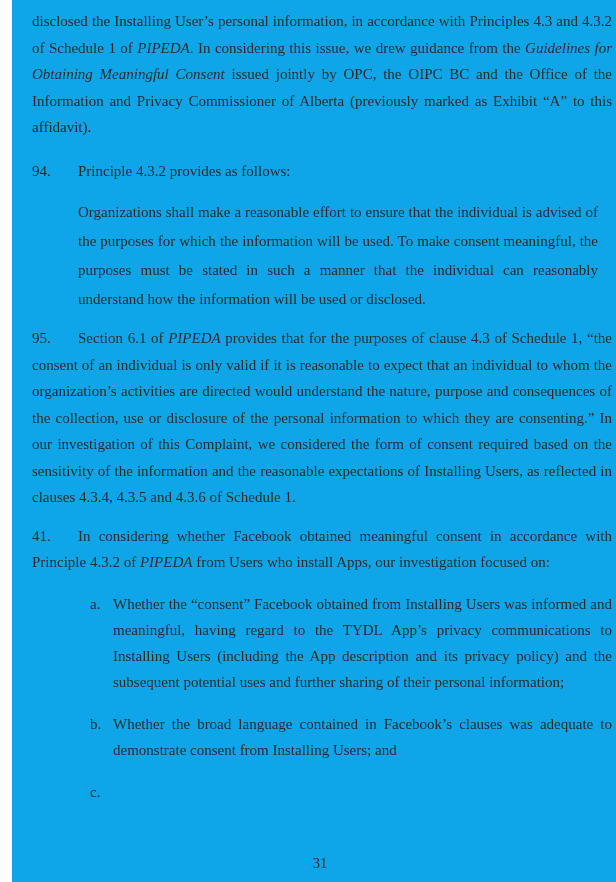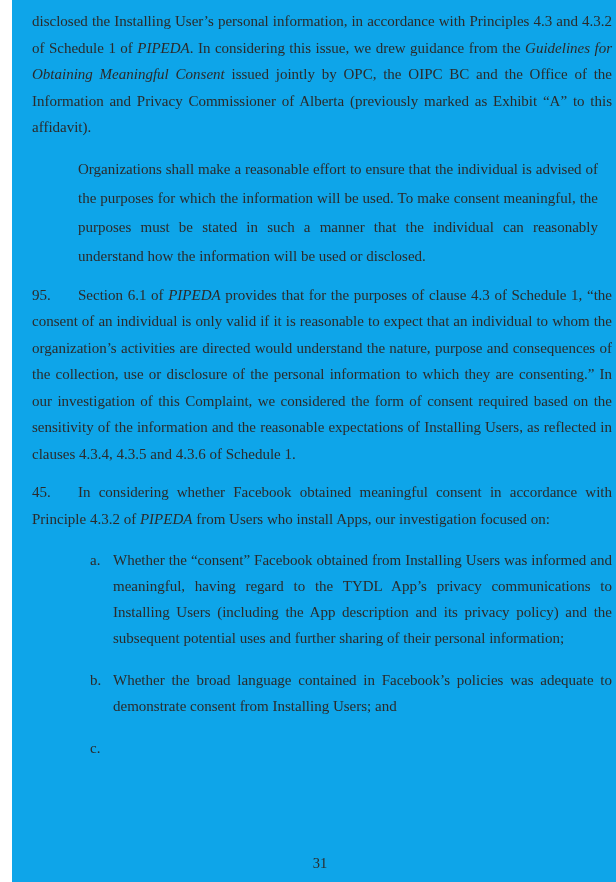--- a/index.html
+++ b/index.html
@@ -60,32 +60,33 @@
     color: #2b2b2b;
   }
 </style>
 </head>
 <body>
 
 <div class="page">
 
   <p class="body-para intro-para"><span><span>disclosed the Installing User’s personal information, in accordance with Principles 4.3 and 4.3.2 of Schedule 1 of </span><span class="italic">PIPEDA</span><span>. In considering this issue, we drew guidance from the </span><span class="italic">Guidelines for Obtaining Meaningful Consent</span><span> issued jointly by OPC, the OIPC BC and the Office of the Information and Privacy Commissioner of Alberta (previously marked as Exhibit “A” to this affidavit).</span></span></p>
 
+  <p class="body-para para-94"><span class="pnum">94.</span><span><span>Principle 4.3.2 provides as follows:</span></span></p>
 
   <div class="quote-block"><span>Organizations shall make a reasonable effort to ensure that the individual is advised of the purposes for which the information will be used. To make consent meaningful, the purposes must be stated in such a manner that the individual can reasonably understand how the information will be used or disclosed.</span></div>
 
   <p class="body-para para-95"><span class="pnum">95.</span><span><span>Section 6.1 of </span><span class="italic">PIPEDA</span><span> provides that for the purposes of clause 4.3 of Schedule 1, “the consent of an individual is only valid if it is reasonable to expect that an individual to whom the organization’s activities are directed would understand the nature, purpose and consequences of the collection, use or disclosure of the personal information to which they are consenting.” In our investigation of this Complaint, we considered the form of consent required based on the sensitivity of the information and the reasonable expectations of Installing Users, as reflected in clauses 4.3.4, 4.3.5 and 4.3.6 of Schedule 1.</span></span></p>
 
-  <p class="body-para para-96"><span class="pnum">45.</span><span><span>In considering whether Facebook obtained meaningful consent in accordance with Principle 4.3.2 of </span><span class="italic">PIPEDA</span><span> from Users who install Apps, our investigation focused on:</span></span></p>
+  <p class="body-para para-96"><span class="pnum">41.</span><span><span>In considering whether Facebook obtained meaningful consent in accordance with Principle 4.3.2 of </span><span class="italic">PIPEDA</span><span> from Users who install Apps, our investigation focused on:</span></span></p>
 
   <div class="sub-list">
 
     <div class="list-item list-item-a"><span class="list-marker">a.</span><span>Whether the “consent” Facebook obtained from Installing Users was informed and meaningful, having regard to the TYDL App’s privacy communications to Installing Users (including the App description and its privacy policy) and the subsequent potential uses and further sharing of their personal information;</span></div>
 
-    <div class="list-item"><span class="list-marker">b.</span><span>Whether the broad language contained in Facebook’s policies was adequate to demonstrate consent from Installing Users; and</span></div>
+    <div class="list-item"><span class="list-marker">b.</span><span>Whether the broad language contained in Facebook’s clauses was adequate to demonstrate consent from Installing Users; and</span></div>
 
     <div class="list-item"><span class="list-marker">c.</span></div>
 
   </div>
 
   <div class="page-footer">
     <span>31</span>
   </div>
 
 </div>

